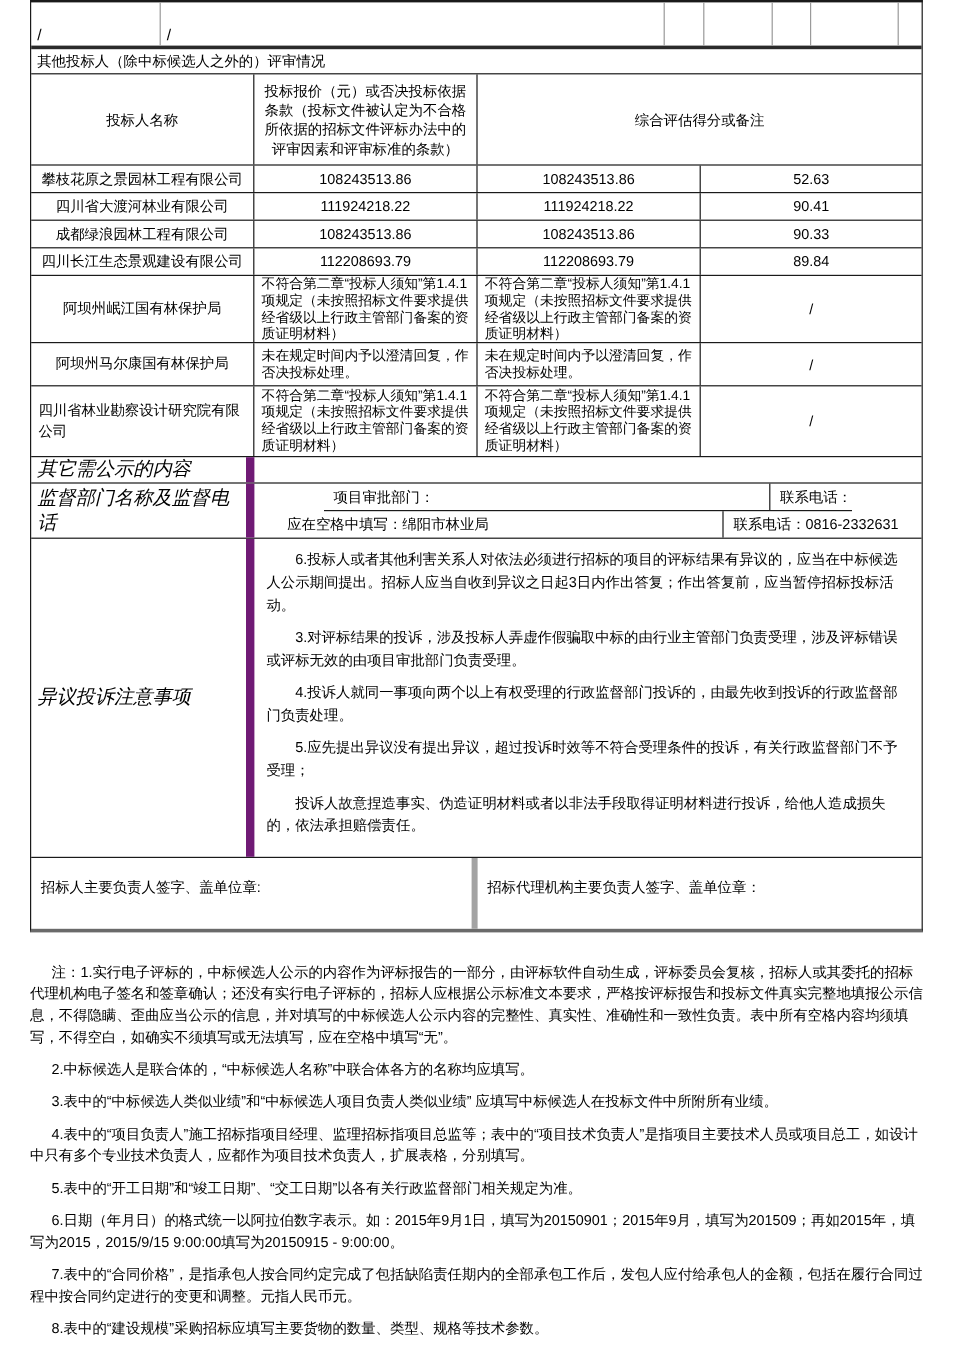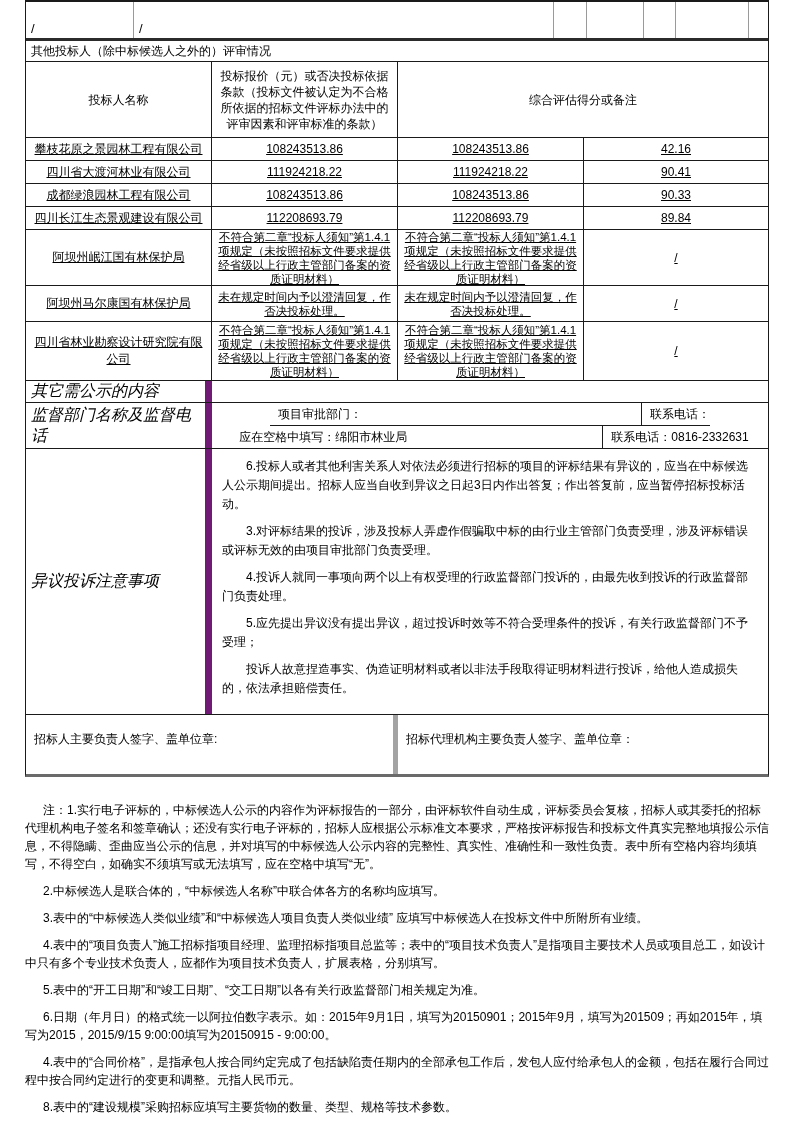--- a/index.html
+++ b/index.html
@@ -40,21 +40,21 @@
   .hrow { height: 76px; }
   .hrow > div {
     border-right: 1px solid #1a1a1a;
     display: flex; align-items: center; justify-content: center;
     text-align: center; font-size: 12px; line-height: 16px; padding: 2px 8px;
   }
 
   .drow > div {
     border-right: 1px solid #1a1a1a;
     display: flex; align-items: center; justify-content: center;
-    text-align: center; font-size: 12px; padding: 1px 6px; text-decoration: underline;
+    font-size: 12px; padding: 1px 6px;
   }
   .h23 { height: 23px; } .h56 { height: 56px; } .h36 { height: 36px; } .h59 { height: 59px; }
   .reason { font-size: 11.5px !important; line-height: 14px; }
 
   .lab {
     width: 186px; border-right: 7px solid #701a75;
     display: flex; align-items: center; padding-left: 5px; font-size: 16px; font-style: italic;
   }
   .orow { height: 22px; }
   .orow .fill { flex: 1; }
@@ -102,21 +102,21 @@
   <div class="row hrow">
     <div class="c1">投标人名称</div>
     <div class="c2">投标报价（元）或否决投标依据条款（投标文件被认定为不合格所依据的招标文件评标办法中的评审因素和评审标准的条款）</div>
     <div class="c4">综合评估得分或备注</div>
   </div>
 
   <div class="row drow h23">
     <div class="c1">攀枝花原之景园林工程有限公司</div>
     <div class="c2">108243513.86</div>
     <div class="c3">108243513.86</div>
-    <div class="c4">42.16</div>
+    <div class="c4">52.63</div>
   </div>
   <div class="row drow h23">
     <div class="c1">四川省大渡河林业有限公司</div>
     <div class="c2">111924218.22</div>
     <div class="c3">111924218.22</div>
     <div class="c4">90.41</div>
   </div>
   <div class="row drow h23">
     <div class="c1">成都绿浪园林工程有限公司</div>
     <div class="c2">108243513.86</div>
@@ -184,15 +184,15 @@
   </div>
 </div>
 
 <div class="notes">
   <p>注：1.实行电子评标的，中标候选人公示的内容作为评标报告的一部分，由评标软件自动生成，评标委员会复核，招标人或其委托的招标代理机构电子签名和签章确认；还没有实行电子评标的，招标人应根据公示标准文本要求，严格按评标报告和投标文件真实完整地填报公示信息，不得隐瞒、歪曲应当公示的信息，并对填写的中标候选人公示内容的完整性、真实性、准确性和一致性负责。表中所有空格内容均须填写，不得空白，如确实不须填写或无法填写，应在空格中填写“无”。</p>
   <p>2.中标候选人是联合体的，“中标候选人名称”中联合体各方的名称均应填写。</p>
   <p>3.表中的“中标候选人类似业绩”和“中标候选人项目负责人类似业绩” 应填写中标候选人在投标文件中所附所有业绩。</p>
   <p>4.表中的“项目负责人”施工招标指项目经理、监理招标指项目总监等；表中的“项目技术负责人”是指项目主要技术人员或项目总工，如设计中只有多个专业技术负责人，应都作为项目技术负责人，扩展表格，分别填写。</p>
   <p>5.表中的“开工日期”和“竣工日期”、“交工日期”以各有关行政监督部门相关规定为准。</p>
   <p>6.日期（年月日）的格式统一以阿拉伯数字表示。如：2015年9月1日，填写为20150901；2015年9月，填写为201509；再如2015年，填写为2015，2015/9/15 9:00:00填写为20150915 - 9:00:00。</p>
-  <p>4.表中的“合同价格”，是指承包人按合同约定完成了包括缺陷责任期内的全部承包工作后，发包人应付给承包人的金额，包括在履行合同过程中按合同约定进行的变更和调整。元指人民币元。</p>
+  <p>7.表中的“合同价格”，是指承包人按合同约定完成了包括缺陷责任期内的全部承包工作后，发包人应付给承包人的金额，包括在履行合同过程中按合同约定进行的变更和调整。元指人民币元。</p>
   <p>8.表中的“建设规模”采购招标应填写主要货物的数量、类型、规格等技术参数。</p>
 </div>
 
 </body></html>

